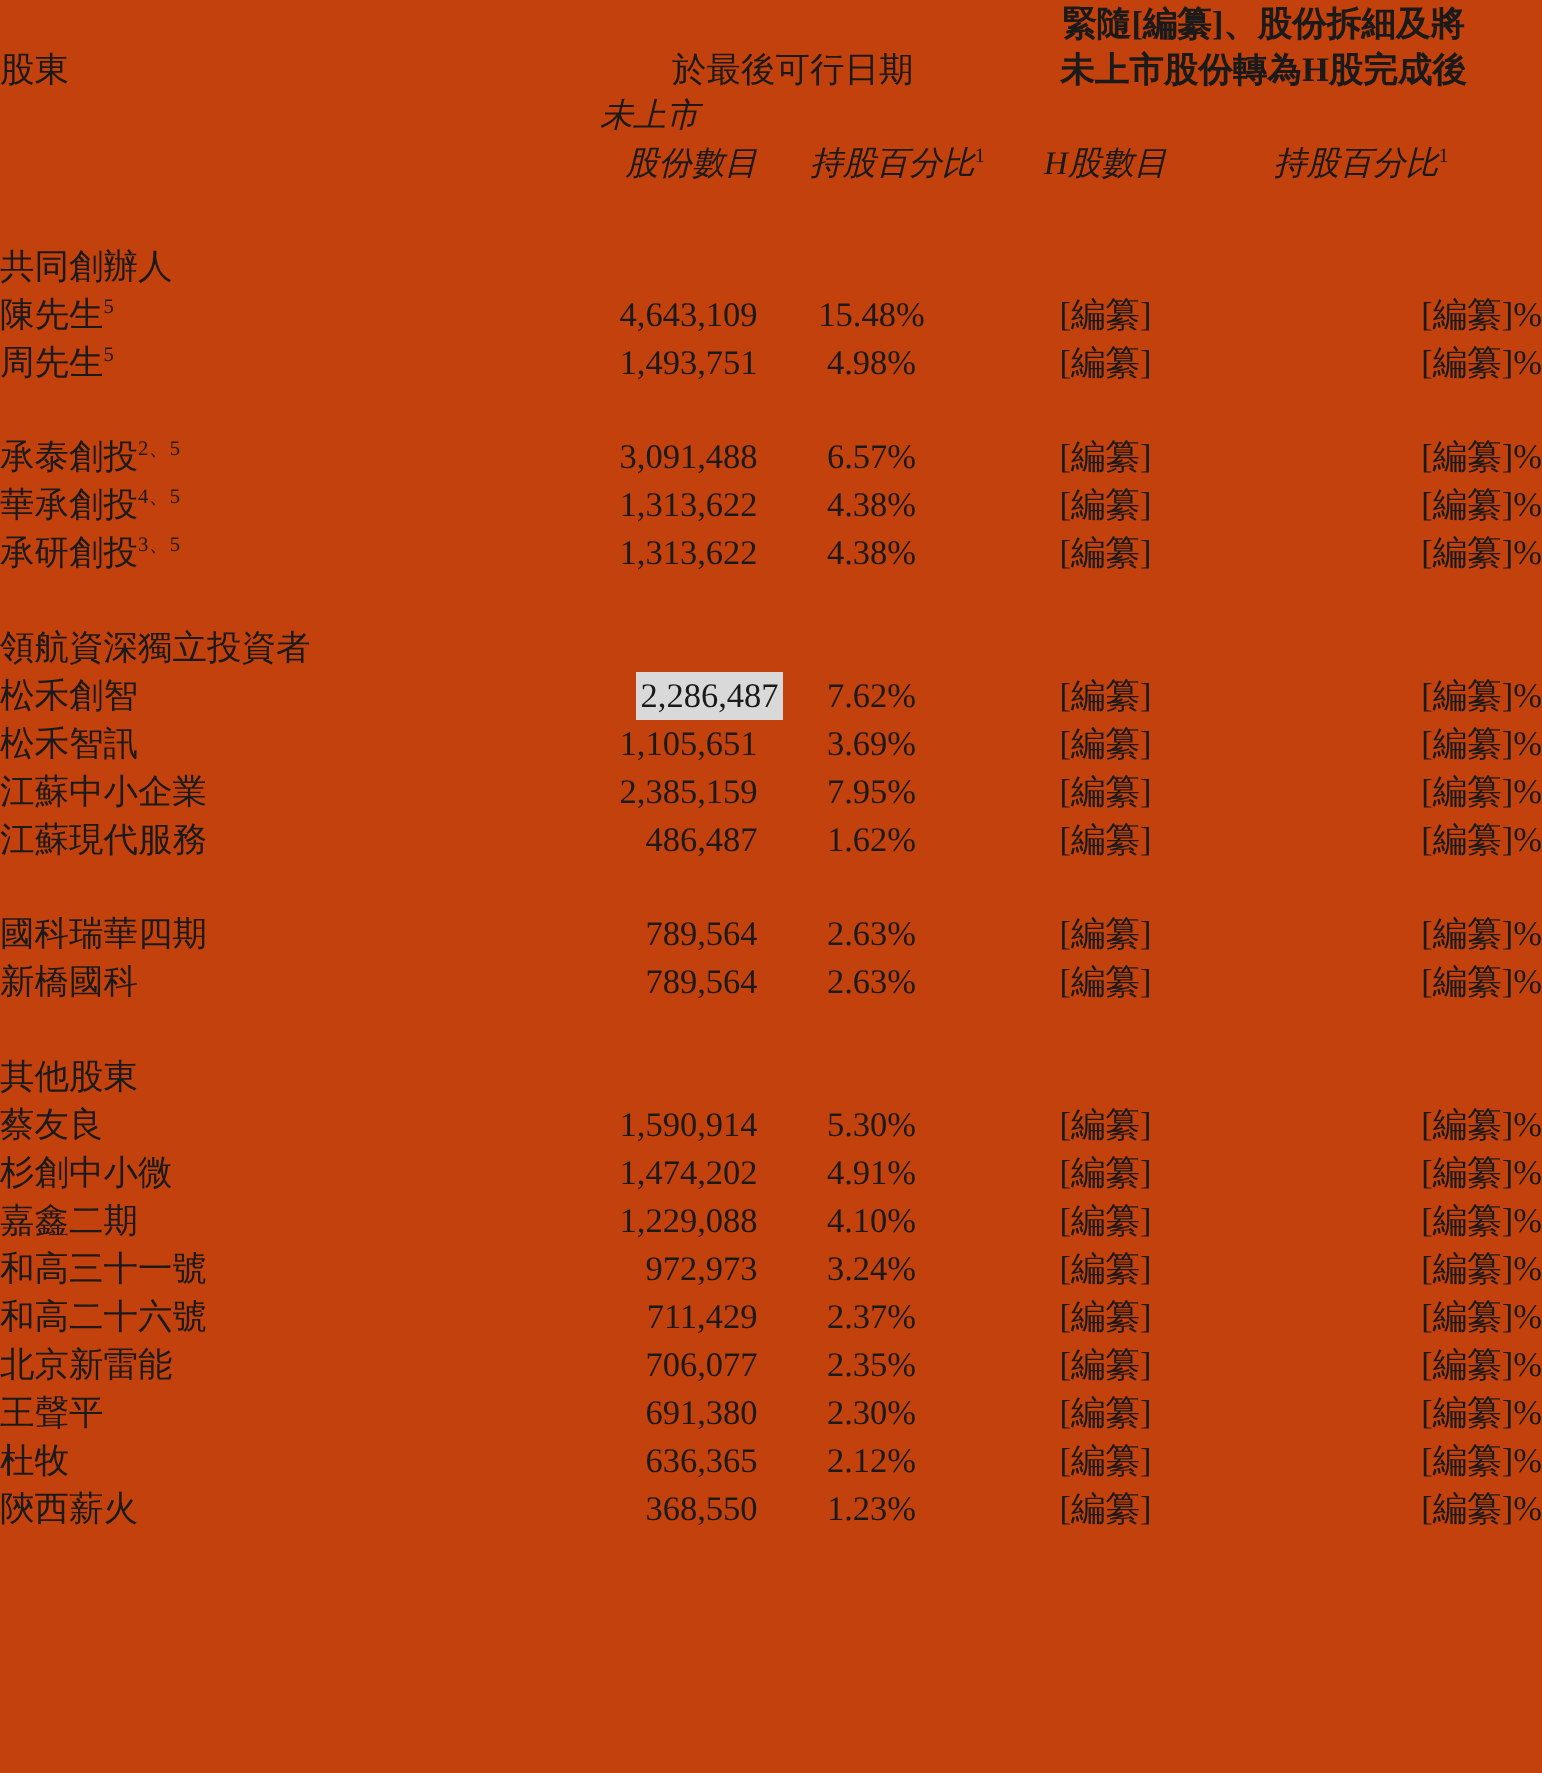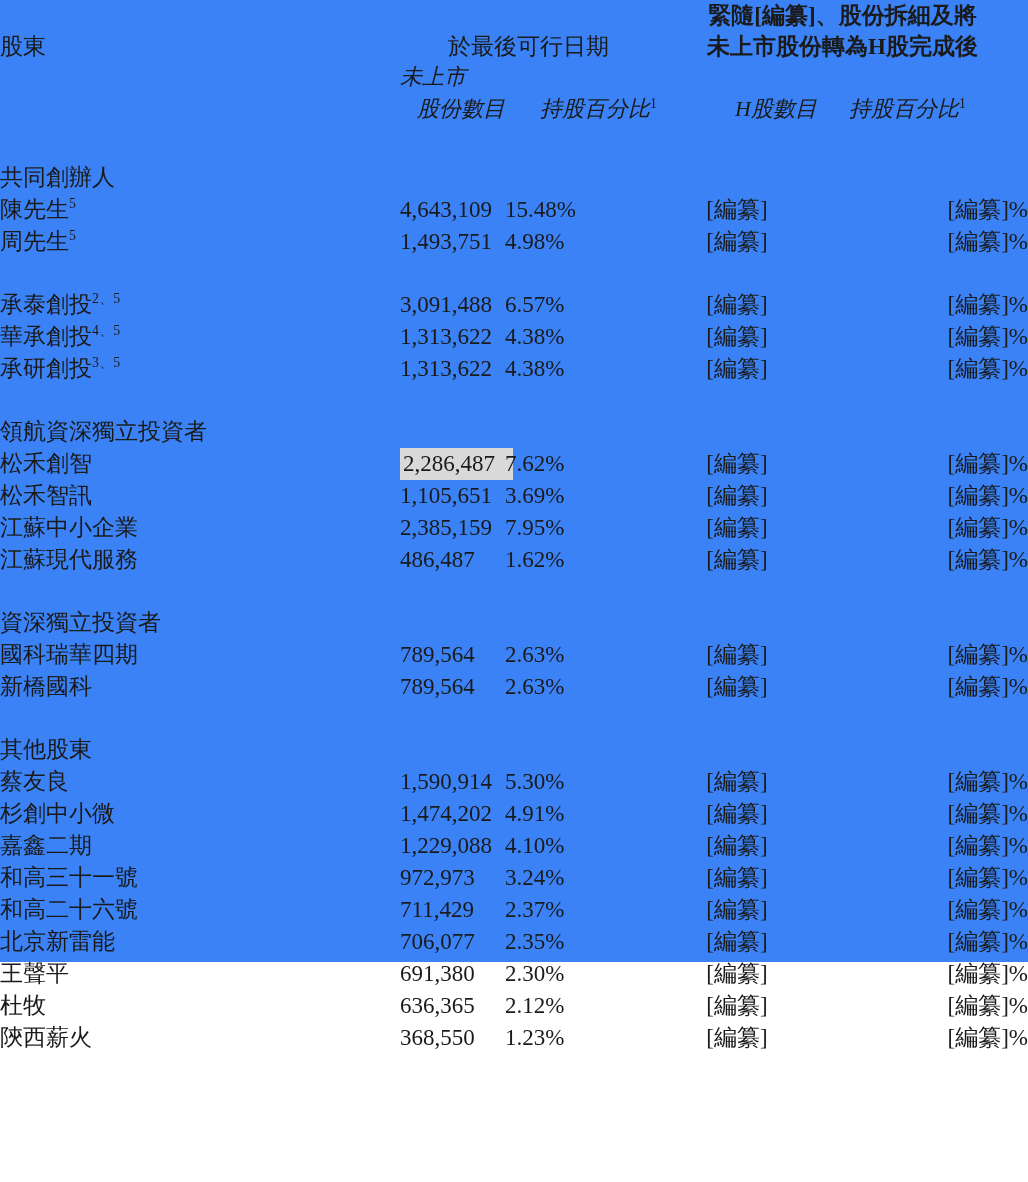--- a/index.html
+++ b/index.html
@@ -13,22 +13,22 @@
     height: 1182px;
     font-family: "Liberation Serif", "DejaVu Serif", serif;
     color: #1a1a1a;
     -webkit-font-smoothing: antialiased;
     overflow: hidden;
   }
 
   #sheet {
     position: relative;
     width: 1028px;
-    height: 962px;
-    background: #3b82f6;
+    height: 1182px;
+    background: #c2410c;
   }
 
   
   table.holding {
     position: absolute;
     top: 0;
     left: 0;
     width: 1028px;
     border-collapse: collapse;
     table-layout: fixed;
@@ -85,21 +85,21 @@
   }
   .hdr-sub {
     font-style: italic;
     font-size: 22px;
     line-height: 34px;
     text-align: center;
     white-space: nowrap;
   }
   .hdr-sub.sh   { text-align: right; padding-right: 0px; }
   .hdr-sub.pct  { text-align: right; padding-right: 0px; }
-  .hdr-sub.hsh  { text-align: right; }
+  .hdr-sub.hsh  { text-align: center; }
   .hdr-sub.hpct { text-align: right; padding-right: 62px; }
   .hdr-sub sup,
   .supmark {
     font-size: 0.62em;
     vertical-align: super;
     line-height: 0;
     font-style: normal;
     letter-spacing: 0.02em;
   }
 
@@ -121,51 +121,52 @@
     line-height: 32px;
     padding-left: 33px;
     white-space: nowrap;
   }
   .row-name .supmark {
     font-size: 0.60em;
   }
   .cell-num {
     font-size: 23px;
     line-height: 32px;
-    text-align: left;
+    text-align: right;
     white-space: nowrap;
     font-family: "Liberation Serif", "DejaVu Serif", serif;
   }
   .cell-pct {
     font-size: 23px;
     line-height: 32px;
-    text-align: left;
+    text-align: center;
     white-space: nowrap;
   }
   .cell-hsh {
     font-size: 23px;
     line-height: 32px;
     text-align: center;
     font-weight: bold;
     white-space: nowrap;
   }
   .cell-hpct {
     font-size: 23px;
     line-height: 32px;
     text-align: right;
     font-weight: bold;
     white-space: nowrap;
     padding-right: 62px;
   }
 
   .num-hl {
     background: #d9d9d9;
-    padding: 2px 18px 3px 3px;
+    padding: 2px 3px 3px 3px;
     display: inline-block;
     line-height: 27px;
+    margin-left: 24px;
   }
 </style>
 </head>
 <body>
 
 <div id="sheet">
 
   <table class="holding">
     <colgroup>
       <col class="c-name">
@@ -299,27 +300,20 @@
           <td class="row-name"><span>江蘇現代服務</span></td>
           <td class="cell-num">486,487</td>
           <td class="cell-pct">1.62%</td>
           <td class="cell-hsh">[編纂]</td>
           <td class="cell-hpct">[編纂]%</td>
         </tr>
         <tr class="gap-row">
           <td colspan="5"></td>
         </tr>
         <tr>
-          <td class="section-title">資深獨立投資者</td>
-          <td></td>
-          <td></td>
-          <td></td>
-          <td></td>
-        </tr>
-        <tr>
           <td class="row-name"><span>國科瑞華四期</span></td>
           <td class="cell-num">789,564</td>
           <td class="cell-pct">2.63%</td>
           <td class="cell-hsh">[編纂]</td>
           <td class="cell-hpct">[編纂]%</td>
         </tr>
         <tr>
           <td class="row-name"><span>新橋國科</span></td>
           <td class="cell-num">789,564</td>
           <td class="cell-pct">2.63%</td>

